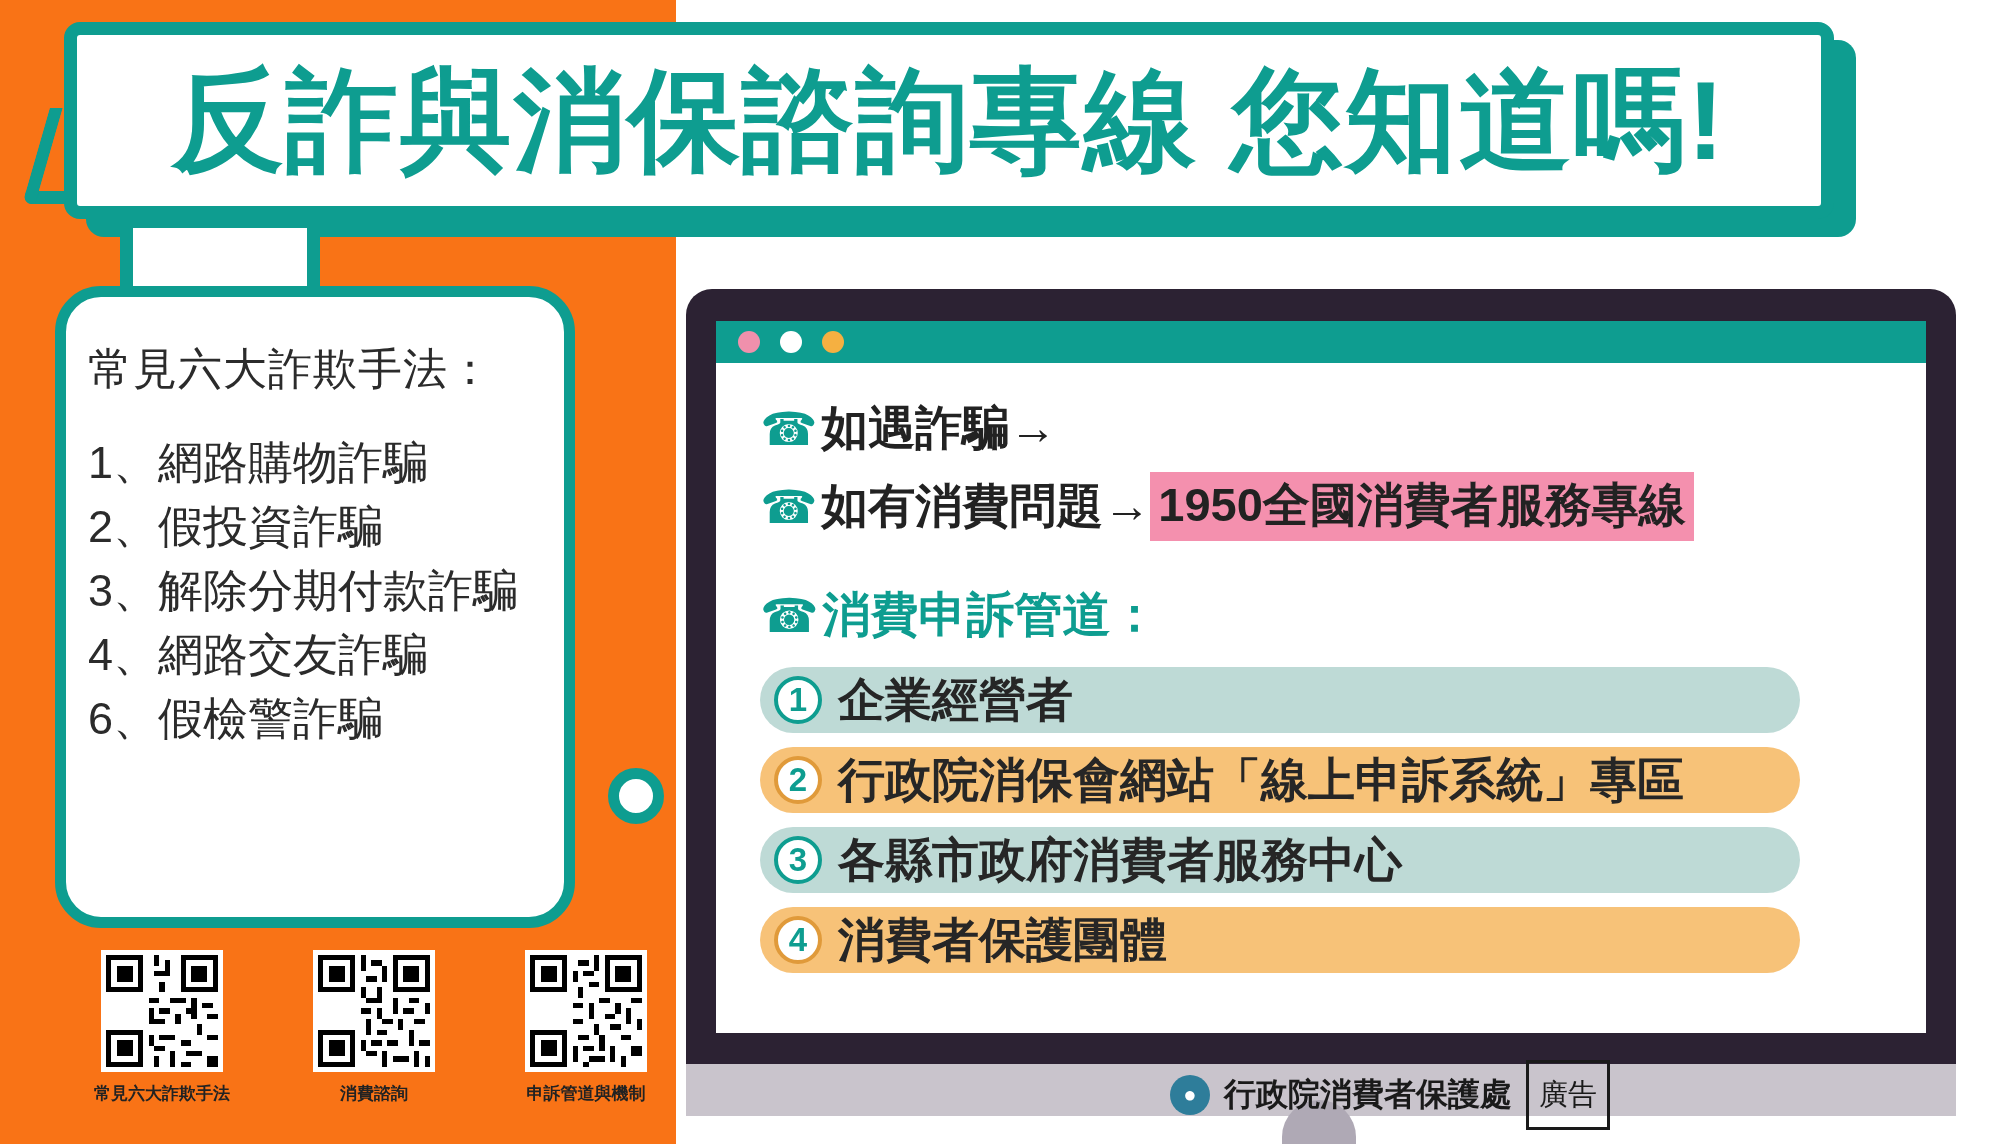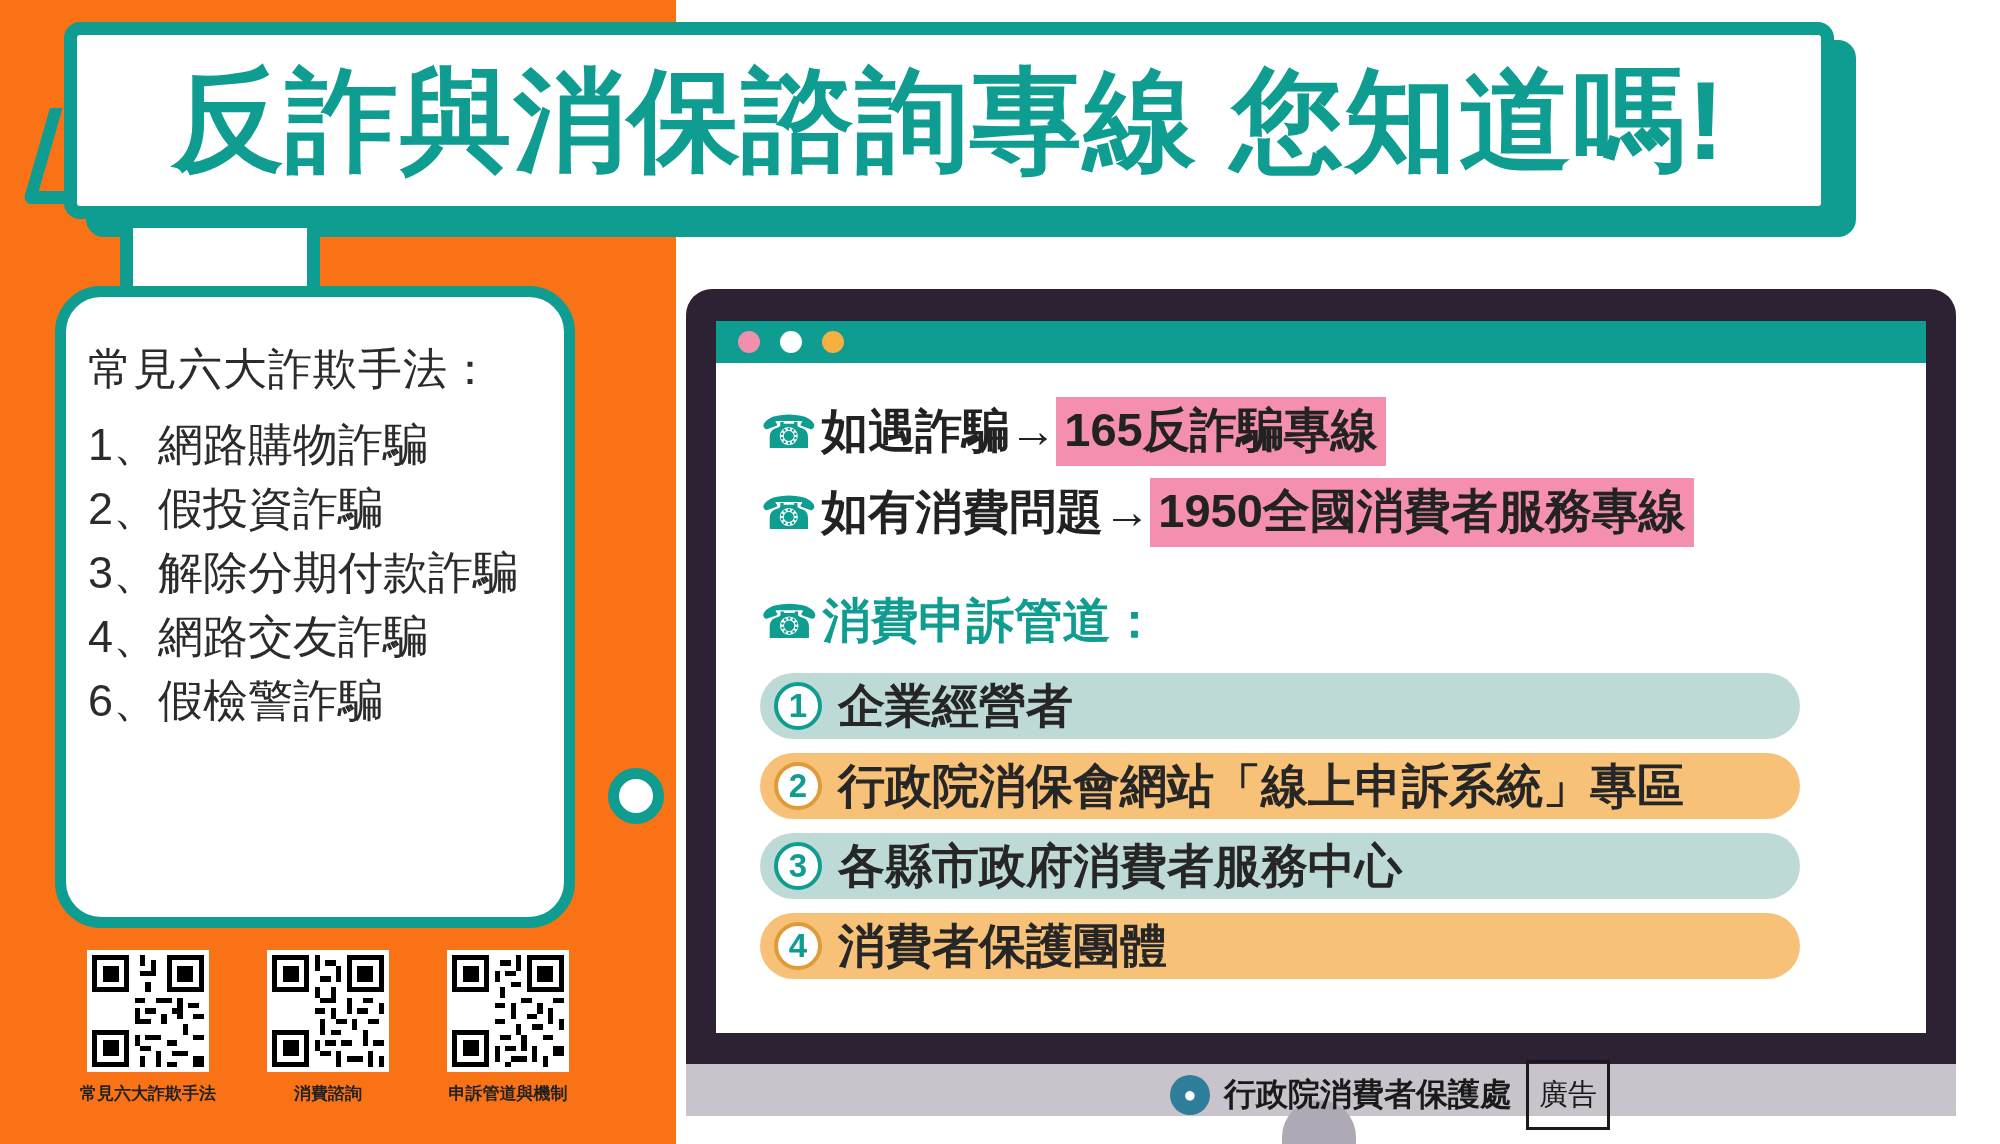--- a/index.html
+++ b/index.html
@@ -74,21 +74,21 @@
     position: absolute;
     left: 74px; top: 330px;
     width: 470px; height: 560px;
     padding: 10px 0 0 14px;
   }
   .left-heading {
     font-size: 44px;
     color: #2B2B2B;
     font-weight: 500;
     letter-spacing: 1px;
-    margin-bottom: 14px;
+    margin-bottom: 32px;
     white-space: nowrap;
   }
   .left-item {
     font-size: 45px;
     color: #2B2B2B;
     font-weight: 500;
     line-height: 1.42;
     letter-spacing: 0px;
     white-space: nowrap;
   }
@@ -120,23 +120,23 @@
     left: 706px; top: 770px;
     width: 30px; height: 30px;
     border: 10px solid #0E9D90;
     border-radius: 50%;
     background: #FFFFFF;
   }
 
   
   .qr-row {
     position: absolute;
-    left: 78px; top: 950px;
+    left: 92px; top: 950px;
     width: 600px; height: 170px;
-    display: flex; gap: 40px;
+    display: flex; gap: 72px;
   }
   .qr-block { width: 140px; text-align: center; }
   .qr-img {
     width: 122px; height: 122px;
     margin: 0 auto 10px auto;
     background: #FFFFFF;
     padding: 5px;
   }
   .qr-cap {
     font-size: 17px;
@@ -482,21 +482,20 @@
     <div class="dot pink"></div>
     <div class="dot white"></div>
     <div class="dot yellow"></div>
   </div>
 
   <div class="browser-screen">
 
     <div class="hotline">
       <span class="tel-glyph">☎</span>
       <span class="hl-label">如遇詐騙→</span>
-      <span class="hl-hi">165反詐騙專線</span>
     </div>
 
     <div class="hotline">
       <span class="tel-glyph">☎</span>
       <span class="hl-label">如有消費問題→</span>
       <span class="hl-hi">1950全國消費者服務專線</span>
     </div>
 
     <div class="ch-heading">
       <span class="tel-glyph">☎</span>

